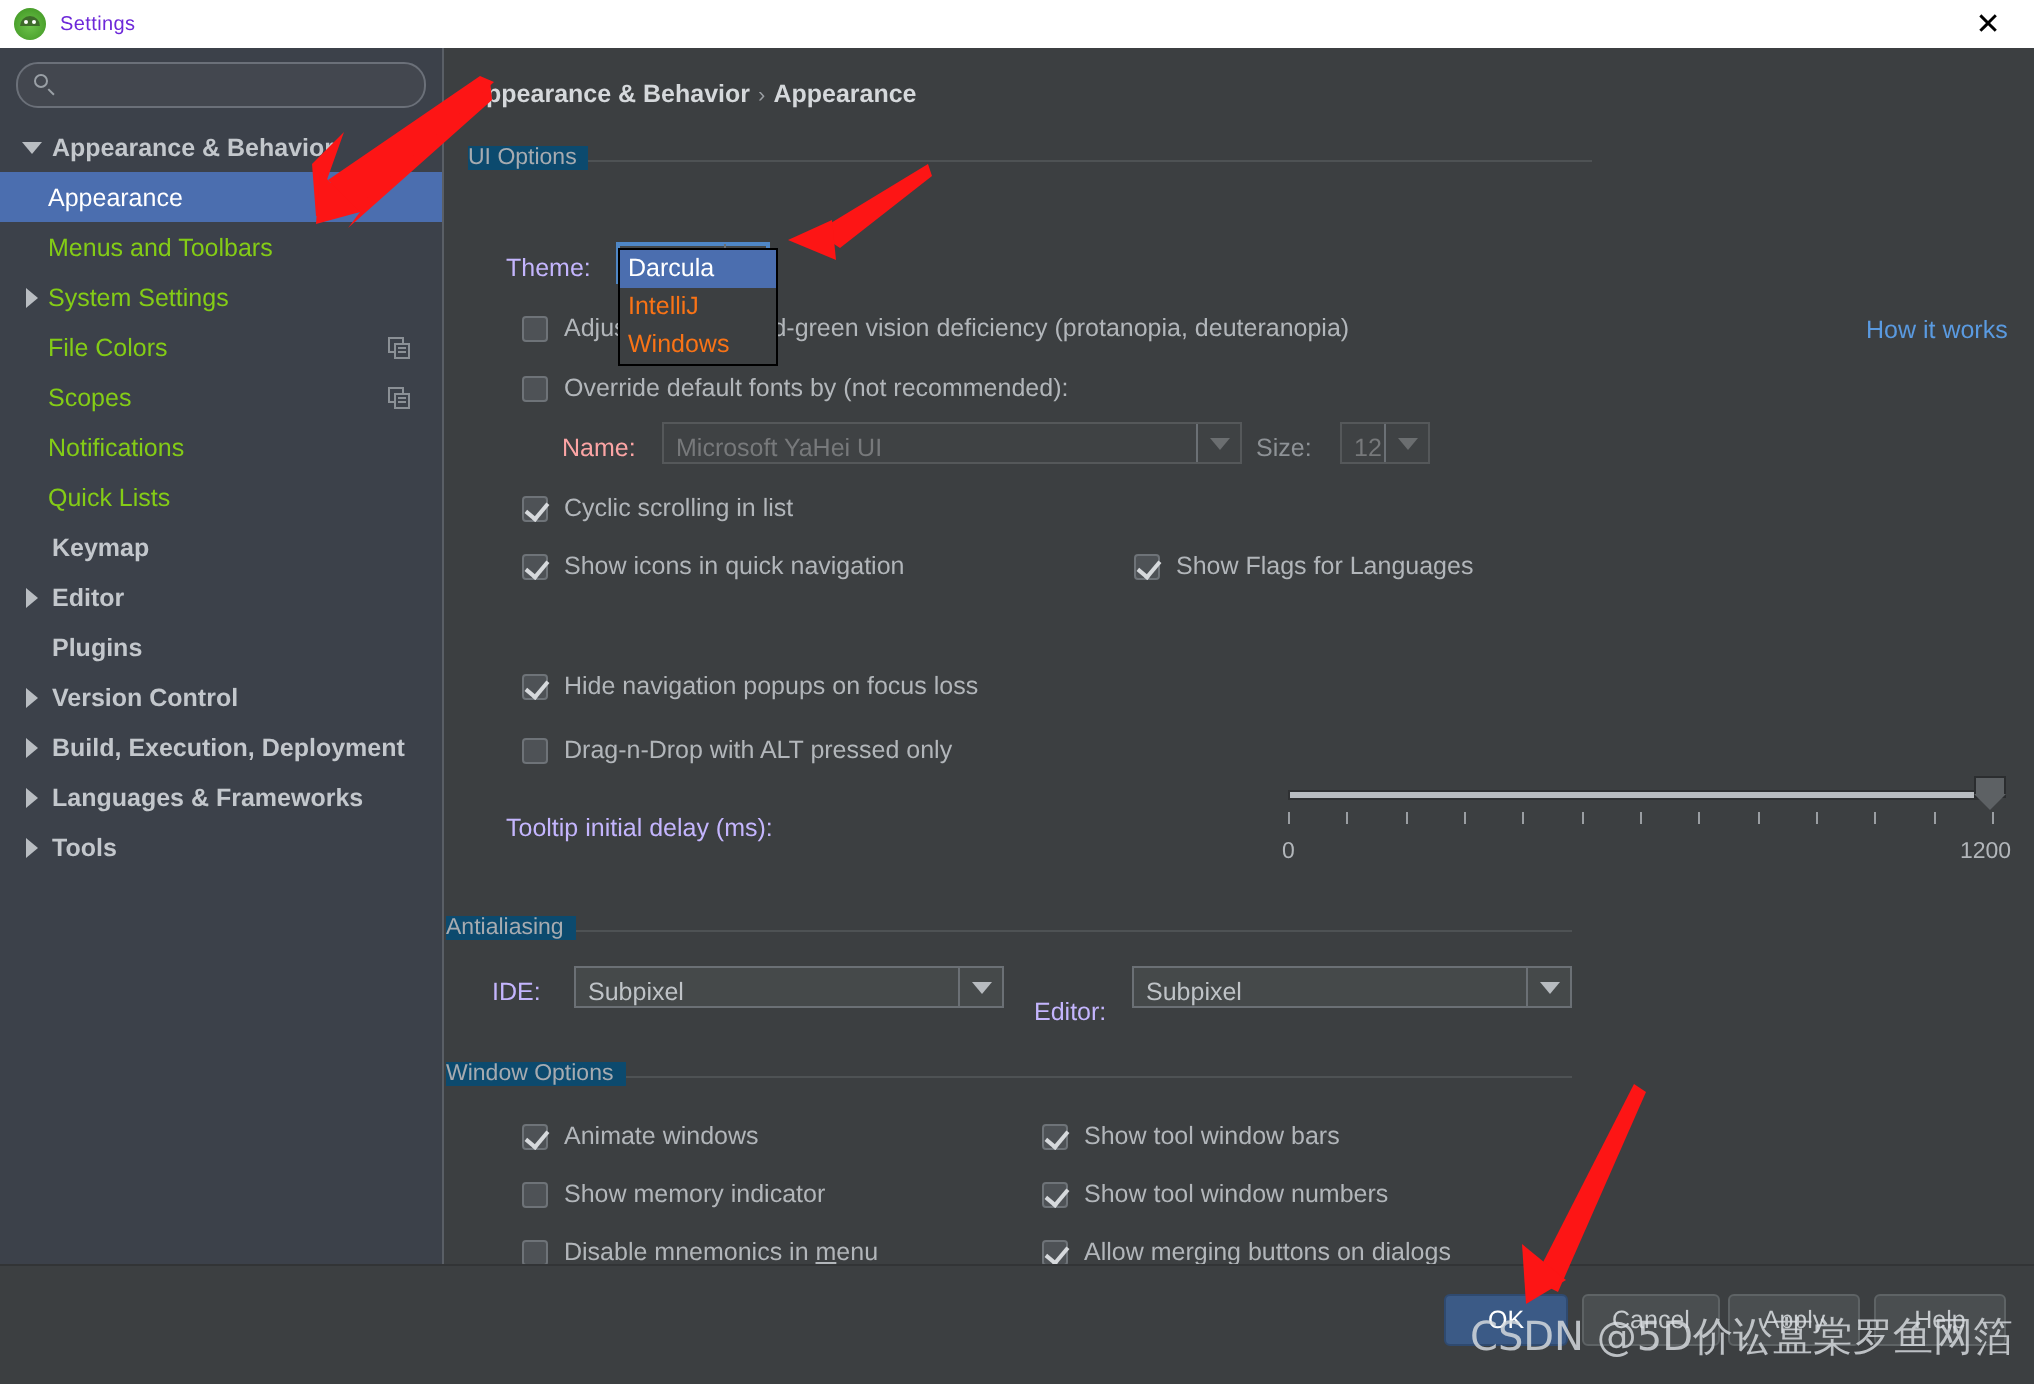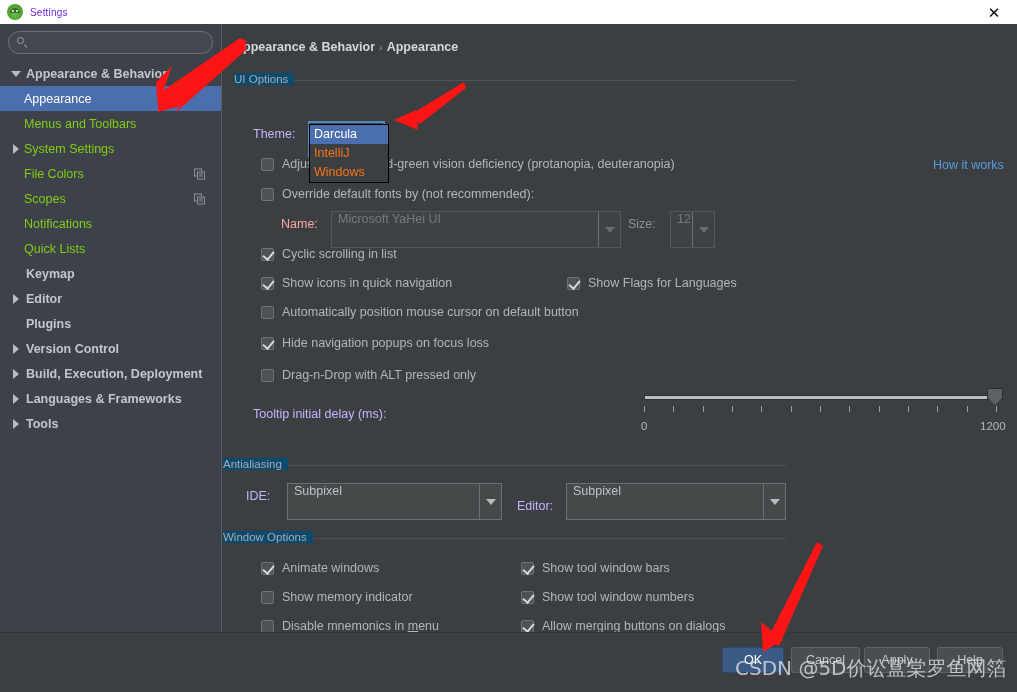--- a/index.html
+++ b/index.html
@@ -121,22 +121,22 @@
   }
   .cb.on:after{
     content:"";position:absolute;left:3px;top:0px;width:5px;height:9px;
     border:solid #d6d9dc;border-width:0 2px 2px 0;transform:rotate(40deg);
   }
   .cbrow{display:flex;align-items:center;position:absolute;}
   .cbrow .cbl{margin-left:8px;color:#b2b6ba;font-size:12.5px;white-space:nowrap;}
   .u{text-decoration:underline;}
   
   .combo{
-    box-sizing:border-box;height:37px;border:1px solid #6b7075;background:#45494a;
-    display:flex;align-items:flex-start;position:absolute;
+    box-sizing:border-box;height:21px;border:1px solid #6b7075;background:#45494a;
+    display:flex;align-items:flex-end;position:absolute;
   }
   .combo .ctext{flex:1;padding-left:6px;color:#bfc3c7;font-size:12.5px;white-space:nowrap;overflow:hidden;}
   .combo .ctext.ph{color:#77797b;}
   .combo .arrowbox{
     width:21px;height:100%;border-left:1px solid #6b7075;
     display:flex;align-items:center;justify-content:center;flex:none;
   }
   .combo .arrow{
     width:0;height:0;border-left:5px solid transparent;border-right:5px solid transparent;
     border-top:6px solid #b7bbbf;
@@ -347,24 +347,20 @@
     <span class="cb on"></span>
     <span class="cbl">Cyclic scrolling in list</span>
   </div>
   <div class="cbrow" style="left:38px;top:252px;">
     <span class="cb on"></span>
     <span class="cbl">Show icons in quick navigation</span>
   </div>
   <div class="cbrow" style="left:344px;top:252px;">
     <span class="cb on"></span>
     <span class="cbl">Show Flags for Languages</span>
-  </div>
-  <div class="cbrow" style="left:38px;top:281px;">
-    <span class="cb"></span>
-    <span class="cbl">Automatically position mouse cursor on default button</span>
   </div>
   <div class="cbrow" style="left:38px;top:312px;">
     <span class="cb on"></span>
     <span class="cbl">Hide navigation popups on focus loss</span>
   </div>
   <div class="cbrow" style="left:38px;top:344px;">
     <span class="cb"></span>
     <span class="cbl">Drag-n-Drop with ALT pressed only</span>
   </div>
 

